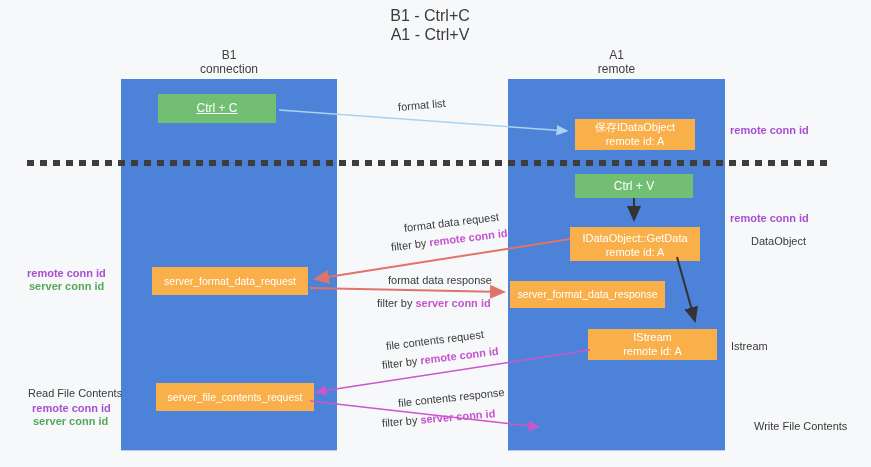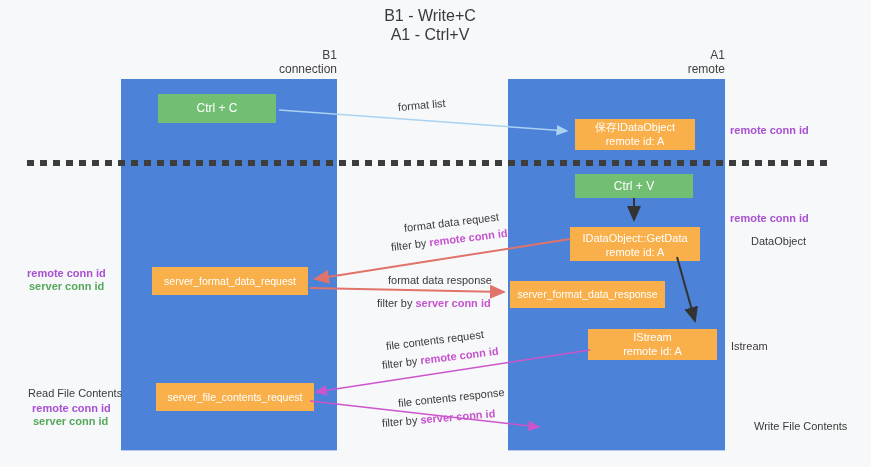--- a/index.html
+++ b/index.html
@@ -1,30 +1,30 @@
 <!DOCTYPE html>
 <html><head>
 <meta charset="utf-8">
 <style>
   html,body{margin:0;padding:0;background:#f7f8fa;font-family:"Liberation Sans",sans-serif;}
   .canvas{position:relative;width:871px;height:467px;background:#f7f8fa;overflow:hidden;}
   .abs{position:absolute;}
   .title{left:0;top:6px;width:860px;text-align:center;font-size:16px;line-height:19px;color:#3a3a3a;}
-  .col-header{width:216px;text-align:right;font-size:12px;line-height:14px;color:#3f3f3f;}
+  .col-header{width:216px;text-align:center;font-size:12px;line-height:14px;color:#3f3f3f;}
   .hdr-left{left:121px;top:48px;}
   .hdr-right{left:508px;top:48px;width:217px;}
   .col{top:79px;width:216px;height:371px;background:#4d82d9;box-shadow:0 1px 0 #b8c9ec;}
   .col-left{left:121px;}
   .col-right{left:508px;width:217px;}
   .dashed{left:27px;top:160px;width:803px;height:6px;
     background:repeating-linear-gradient(90deg,#3d3d3d 0,#3d3d3d 7px,transparent 7px,transparent 13px);}
   .box{color:#fff;text-align:center;font-size:10.5px;}
   .green{background:#72bf74;}
   .orange{background:#f9b04b;}
-  .b-ctrlc{left:158px;top:94px;width:118px;height:29px;line-height:29px;font-size:12px;}
+  .b-ctrlc{left:158px;top:94px;width:118px;height:29px;line-height:29px;font-size:12px;text-decoration:underline;}
   .b-save{left:575px;top:119px;width:120px;height:30px;line-height:14px;padding-top:1px;font-size:11px;}
   .b-ctrlv{left:575px;top:174px;width:118px;height:24px;line-height:24px;font-size:12px;}
   .b-getdata{left:570px;top:227px;width:130px;height:30px;line-height:14px;padding-top:4px;font-size:11px;}
   .b-fmtreq{left:152px;top:267px;width:156px;height:28px;line-height:28px;}
   .b-fmtres{left:510px;top:281px;width:155px;height:27px;line-height:27px;}
   .b-istream{left:588px;top:329px;width:129px;height:30px;line-height:14px;padding-top:1px;font-size:11px;}
   .b-filereq{left:156px;top:383px;width:158px;height:28px;line-height:28px;}
   .b-fileres{left:545px;top:417px;width:160px;height:26px;line-height:26px;}
   .lbl{font-size:11px;color:#3a3a3a;white-space:nowrap;}
   .purple{color:#a94fd2;font-weight:bold;}
@@ -35,21 +35,21 @@
   .rot5{transform:rotate(-5deg);transform-origin:left center;}
   .filter-gap{margin-right:3px;}
   svg.overlay{left:0;top:0;pointer-events:none;}
 </style>
 </head>
 <body>
 
 <div class="canvas">
 
   <div class="abs title">
-    <div>B1 - Write+C</div>
+    <div>B1 - Ctrl+C</div>
     <div>A1 - Ctrl+V</div>
   </div>
 
   <div class="abs col-header hdr-left">
     <div>B1</div>
     <div>connection</div>
   </div>
   <div class="abs col-header hdr-right">
     <div>A1</div>
     <div>remote</div>

